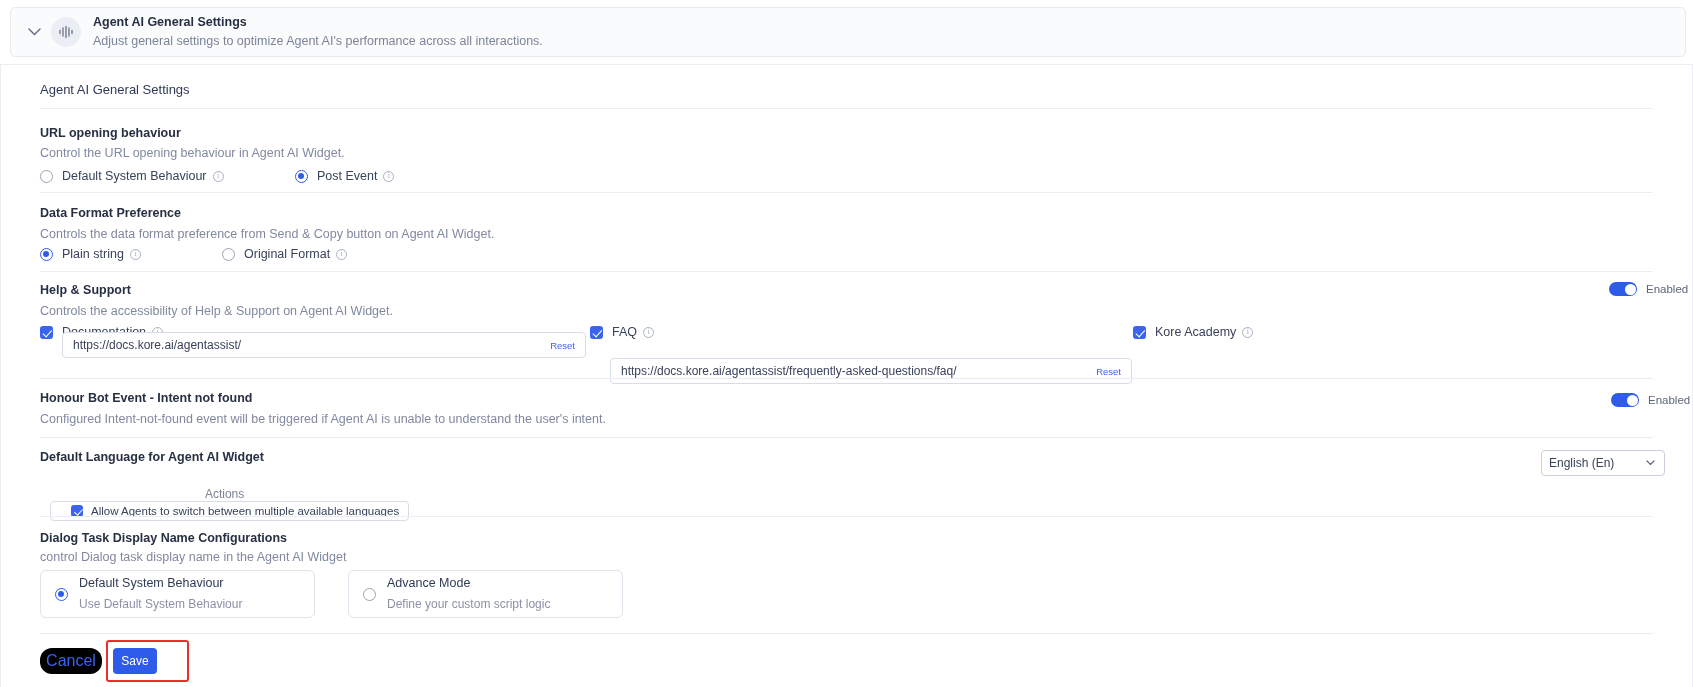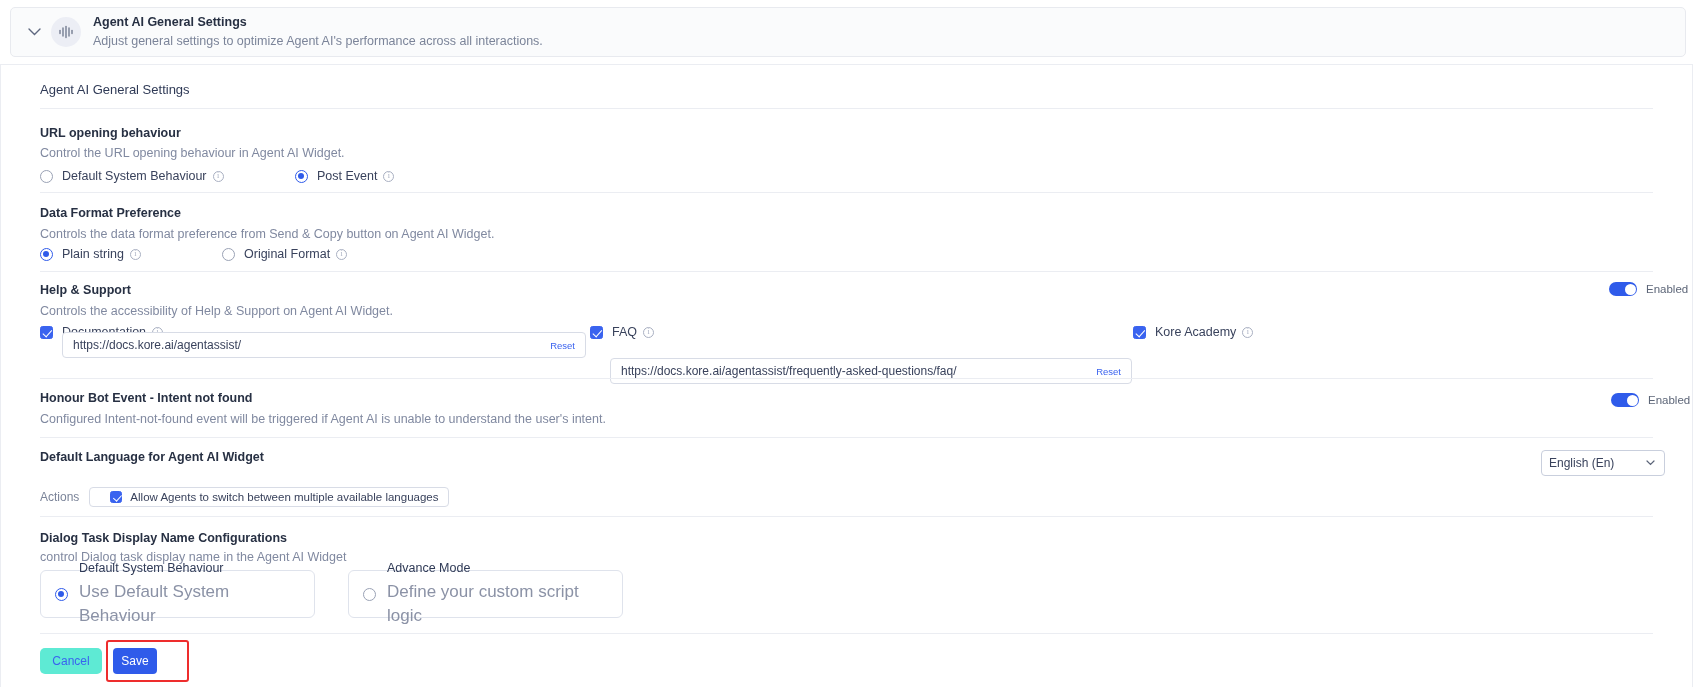--- a/index.html
+++ b/index.html
@@ -153,28 +153,28 @@
     position: absolute;
     width: 275px; height: 48px;
     border: 1px solid #dfe3ec; border-radius: 6px;
     background: #fff;
     display: flex; align-items: center;
     padding: 0 14px; cursor: pointer;
   }
   .card .radio { margin-right: 11px; }
   .card-txt { display: flex; flex-direction: column; line-height: 1.4; }
   .card-t { font-size: 12.5px; color: #2f3a56; }
-  .card-s { font-size: 17px; color: #8b92a6; margin-top: 3px; }
+  .card-s { font-size: 12px; color: #8b92a6; margin-top: 3px; }
 
   
   .btn-cancel {
     position: absolute; left: 40px; top: 648px;
-    width: 62px; height: 26px; border-radius: 5px;
-    background: #5eead4; color: #3a63ef; border: none;
-    font-size: 12px; cursor: pointer;
+    width: 62px; height: 26px; border-radius: 12px;
+    background: #000000; color: #3a63ef; border: none;
+    font-size: 16px; cursor: pointer;
     font-family: "Liberation Sans", sans-serif;
   }
   .btn-save {
     position: absolute; left: 113px; top: 648px;
     width: 44px; height: 26px; border-radius: 4px;
     background: #2f5bea; color: #fff; border: none;
     font-size: 12px; cursor: pointer;
     font-family: "Liberation Sans", sans-serif;
   }
   .save-highlight {
@@ -311,21 +311,21 @@
 
   <div class="row-abs blk-title" style="left:40px; top:450px;">Default Language for Agent AI Widget</div>
 
   <div class="select row-abs" style="left:1541px; top:450px;padding-left:7px;">
     <span>English (En)</span>
     <svg width="9" height="6" viewBox="0 0 9 6">
       <path d="M1 1 L4.5 4.5 L8 1" stroke="#5b6478" stroke-width="1.2" fill="none" stroke-linecap="round"></path>
     </svg>
   </div>
 
-  <div class="row-abs" style="left:40px; top:487px; display:flex; align-items:center;">
+  <div class="row-abs" style="left:40px; top:487px; display:flex; align-items:center;flex-direction:column;">
     <span class="actions-label">Actions</span>
     <span class="pill">
       <span class="cb"></span>
       <span class="pill-label">Allow Agents to switch between multiple available languages</span>
     </span>
   </div>
 
   <div class="hr" style="top:516px;"></div>
 
   <div class="row-abs blk-title" style="left:40px; top:531px;">Dialog Task Display Name Configurations</div>

